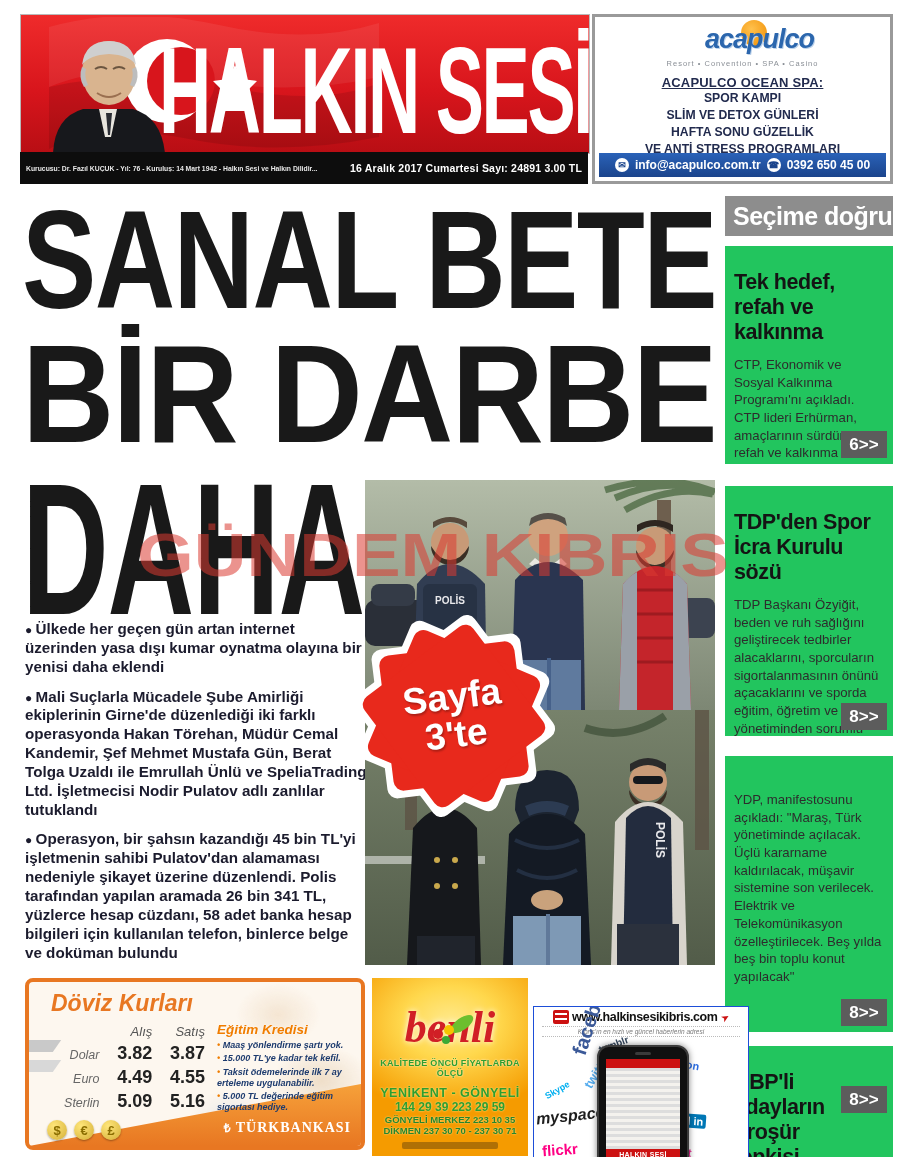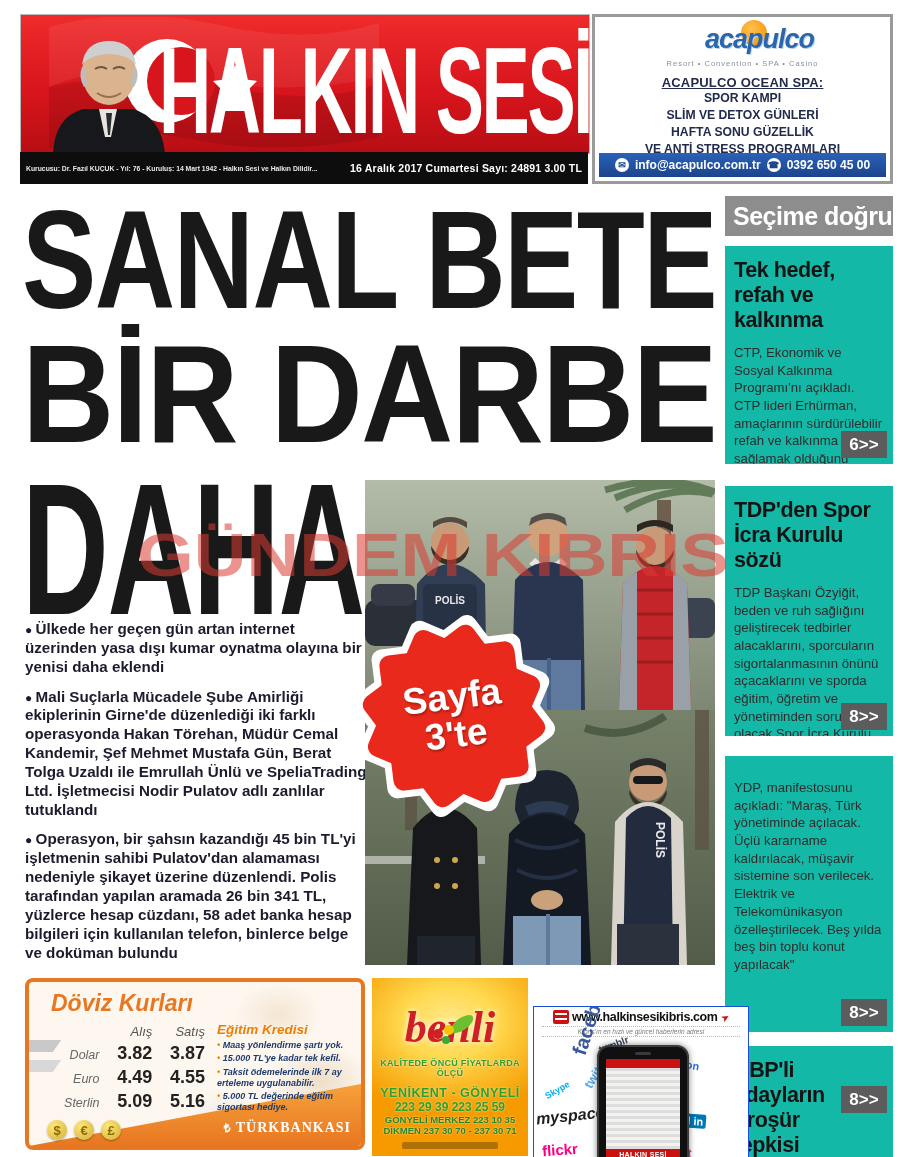--- a/index.html
+++ b/index.html
@@ -55,21 +55,21 @@
               color:#fff;font-weight:bold;font-size:37px;line-height:1.02;z-index:2;text-shadow:1px 2px 2px rgba(0,0,0,.25);}
 
   
   .bullets{position:absolute;left:25px;top:620px;width:342px;height:352px;overflow:hidden;}
   .bullets p{margin:0 0 11px 0;font-size:15.2px;font-weight:bold;color:#1b1b2d;line-height:1.24;}
   .bullets p::before{content:"●  ";font-size:12px;}
 
   
   .sb-head{position:absolute;left:725px;top:196px;width:168px;height:40px;background:#8d8d8d;
            color:#fff;font-weight:bold;font-size:25px;line-height:40px;padding-left:8px;box-sizing:border-box;letter-spacing:-.5px;}
-  .sb{position:absolute;left:725px;width:168px;background:#14b8a6;box-sizing:border-box;padding:12px 9px;overflow:hidden;}
+  .sb{position:absolute;left:725px;width:168px;background:#22c55e;box-sizing:border-box;padding:24px 9px;overflow:hidden;}
   .sb .t{font-size:21.5px;font-weight:bold;color:#141414;line-height:1.16;letter-spacing:-.4px;}
   .sb .b{font-size:13.2px;color:#2d2d2d;line-height:1.34;margin-top:11px;}
   .sb .pg{position:absolute;right:6px;bottom:6px;width:46px;height:27px;background:#5c5c5c;color:#fff;
           font-weight:bold;font-size:17px;display:flex;align-items:center;justify-content:center;}
   .sb.a4 .pg{top:40px;bottom:auto;}
   .sb1{top:246px;height:218px;} .sb2{top:486px;height:250px;} .sb3{top:756px;height:276px;} .sb4{top:1046px;height:111px;}
 
   
   .doviz{position:absolute;left:25px;top:978px;width:340px;height:172px;border:4px solid #e87722;border-radius:8px;
          box-sizing:border-box;background:#fdf7ef;overflow:hidden;}
@@ -407,21 +407,21 @@
       <svg class="berries" width="56" height="30" viewBox="0 0 56 30">
         <ellipse cx="40" cy="10" rx="13" ry="6" fill="#6cbf2e" transform="rotate(-35 40 10)"></ellipse>
         <circle cx="16" cy="20" r="5" fill="#d11f26"></circle>
         <circle cx="27" cy="16" r="5" fill="#f5c400"></circle>
         <circle cx="24" cy="26" r="4" fill="#3aaa35"></circle>
       </svg>
       <span>benli</span>
     </div>
     <div class="tagline">KALİTEDE ÖNCÜ FİYATLARDA ÖLÇÜ</div>
     <div class="bl bl1">YENİKENT - GÖNYELİ</div>
-    <div class="bl bl2">223 29 39    223 25 59</div>
+    <div class="bl bl2">144 29 39    223 29 59</div>
     <div class="bl bl3">GÖNYELİ MERKEZ 223 10 35</div>
     <div class="bl bl4">DİKMEN  237 30 70 - 237 30 71</div>
     <div class="wline"></div>
   </div>
 
   <div class="webad">
     <div class="whead">
       <span class="hslogo"></span>
       <span class="url">www.halkinsesikibris.com</span>
       <span class="cursor">➤</span>

